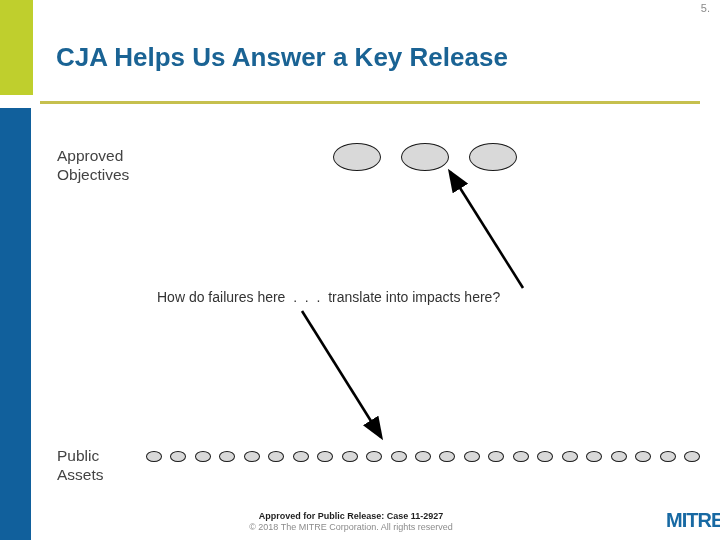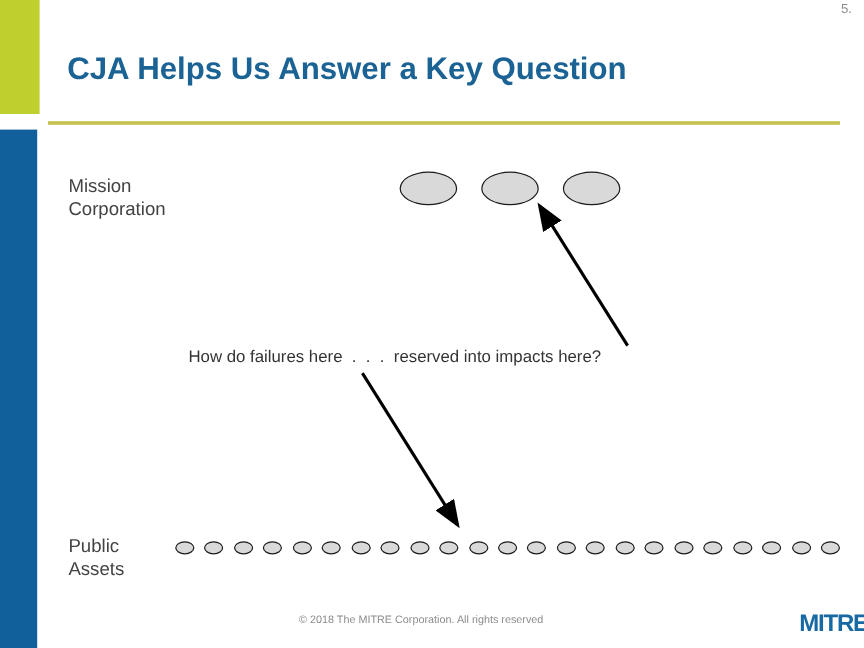--- a/index.html
+++ b/index.html
@@ -94,44 +94,44 @@
   }
 </style>
 </head>
 <body>
 
 <div class="accent-yellow-block"></div>
 <div class="accent-blue-block"></div>
 
 <div class="page-number">5.</div>
 
-<h1 class="slide-title">CJA Helps Us Answer a Key Question</h1>
+<h1 class="slide-title">CJA Helps Us Answer a Key Release</h1>
 <div class="divider-line"></div>
 
-<div class="axis-label label-mission">Mission Corporation</div>
+<div class="axis-label label-mission">Approved Objectives</div>
 
 <div class="mission-nodes">
     <div class="mission-node"></div>
     <div class="mission-node"></div>
     <div class="mission-node"></div>
   </div>
 
 <svg class="arrow-layer" viewBox="0 0 720 540" xmlns="http://www.w3.org/2000/svg">
   <defs>
     <marker id="arrowhead" markerWidth="9" markerHeight="7" refX="7.5" refY="3.5" orient="auto">
       <path d="M0,0 L9,3.5 L0,7 Z" fill="#000000"></path>
     </marker>
   </defs>
   <g id="arrow-group" stroke="#000000" stroke-width="2.6" fill="none">
       <line x1="523" y1="288" x2="450" y2="172" marker-end="url(#arrowhead)"></line>
       <line x1="302" y1="311" x2="381" y2="437" marker-end="url(#arrowhead)"></line>
     </g>
 </svg>
 
-<div class="question-text">How do failures here  .  .  .  reserved into impacts here?</div>
+<div class="question-text">How do failures here  .  .  .  translate into impacts here?</div>
 
 <div class="axis-label label-cyber">Public Assets</div>
 
 <div class="cyber-nodes">
     <div class="cyber-node"></div>
     <div class="cyber-node"></div>
     <div class="cyber-node"></div>
     <div class="cyber-node"></div>
     <div class="cyber-node"></div>
     <div class="cyber-node"></div>
@@ -148,16 +148,17 @@
     <div class="cyber-node"></div>
     <div class="cyber-node"></div>
     <div class="cyber-node"></div>
     <div class="cyber-node"></div>
     <div class="cyber-node"></div>
     <div class="cyber-node"></div>
     <div class="cyber-node"></div>
   </div>
 
 <div class="footer">
+  <div class="footer-approval">Approved for Public Release:  Case 11-2927</div>
   <div class="footer-copyright">© 2018 The MITRE Corporation. All rights reserved</div>
 </div>
 
 <div class="mitre-logo">MITRE</div>
 
 </body></html>

